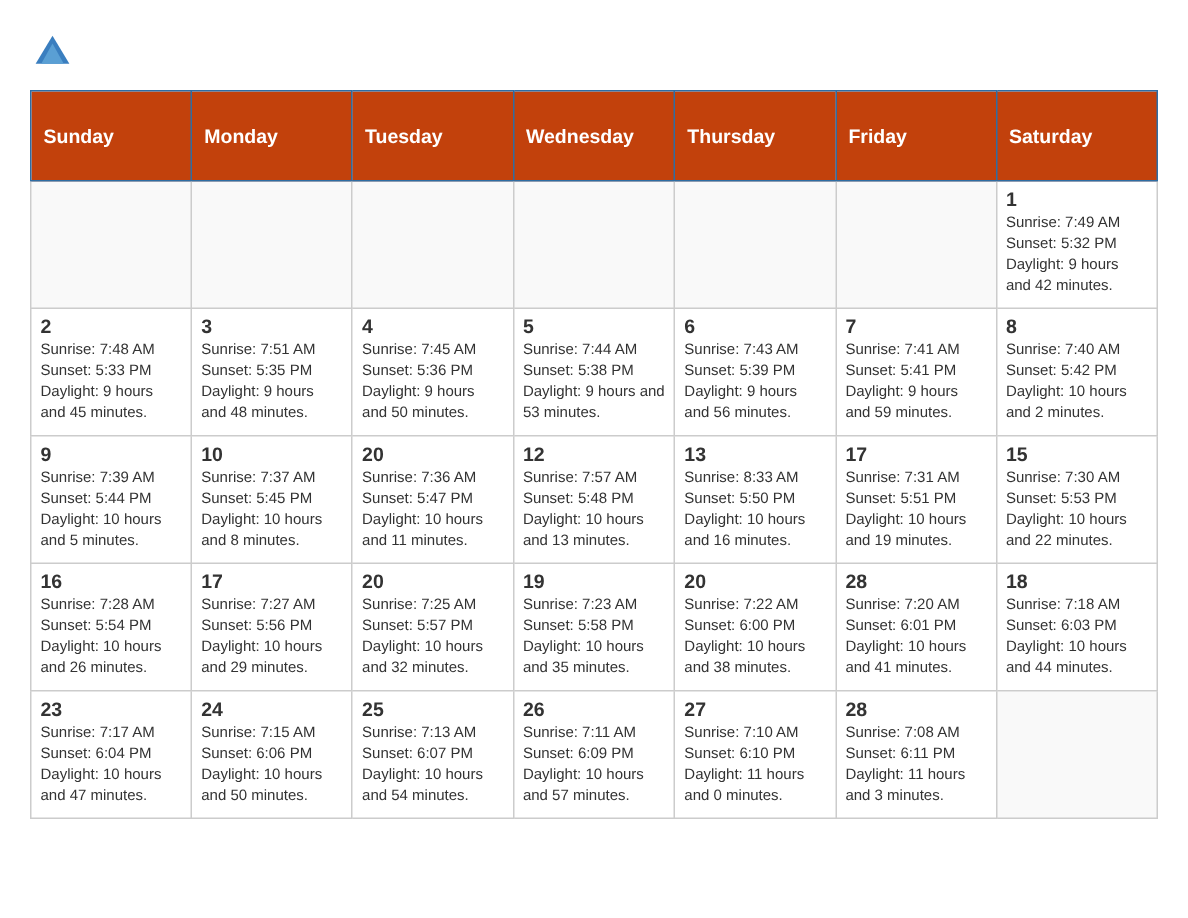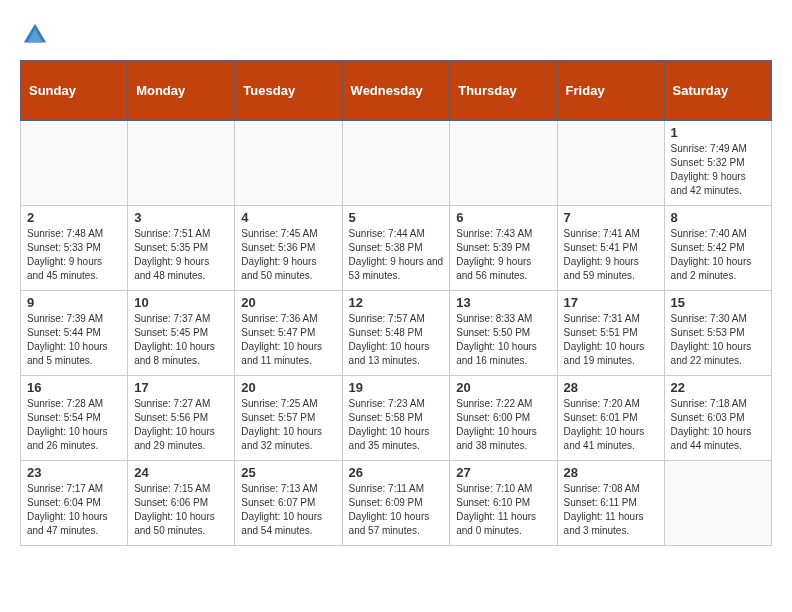--- a/index.html
+++ b/index.html
@@ -260,21 +260,21 @@
 Sunset: 6:00 PM
 Daylight: 10 hours and 38 minutes.</div>
         </td>
         <td>
           <span class="day-number">28</span>
           <div class="day-info">Sunrise: 7:20 AM
 Sunset: 6:01 PM
 Daylight: 10 hours and 41 minutes.</div>
         </td>
         <td>
-          <span class="day-number">22</span>
+          <span class="day-number">18</span>
           <div class="day-info">Sunrise: 7:18 AM
 Sunset: 6:03 PM
 Daylight: 10 hours and 44 minutes.</div>
         </td>
       </tr>
       <tr class="week-row">
         <td>
           <span class="day-number">23</span>
           <div class="day-info">Sunrise: 7:17 AM
 Sunset: 6:04 PM

